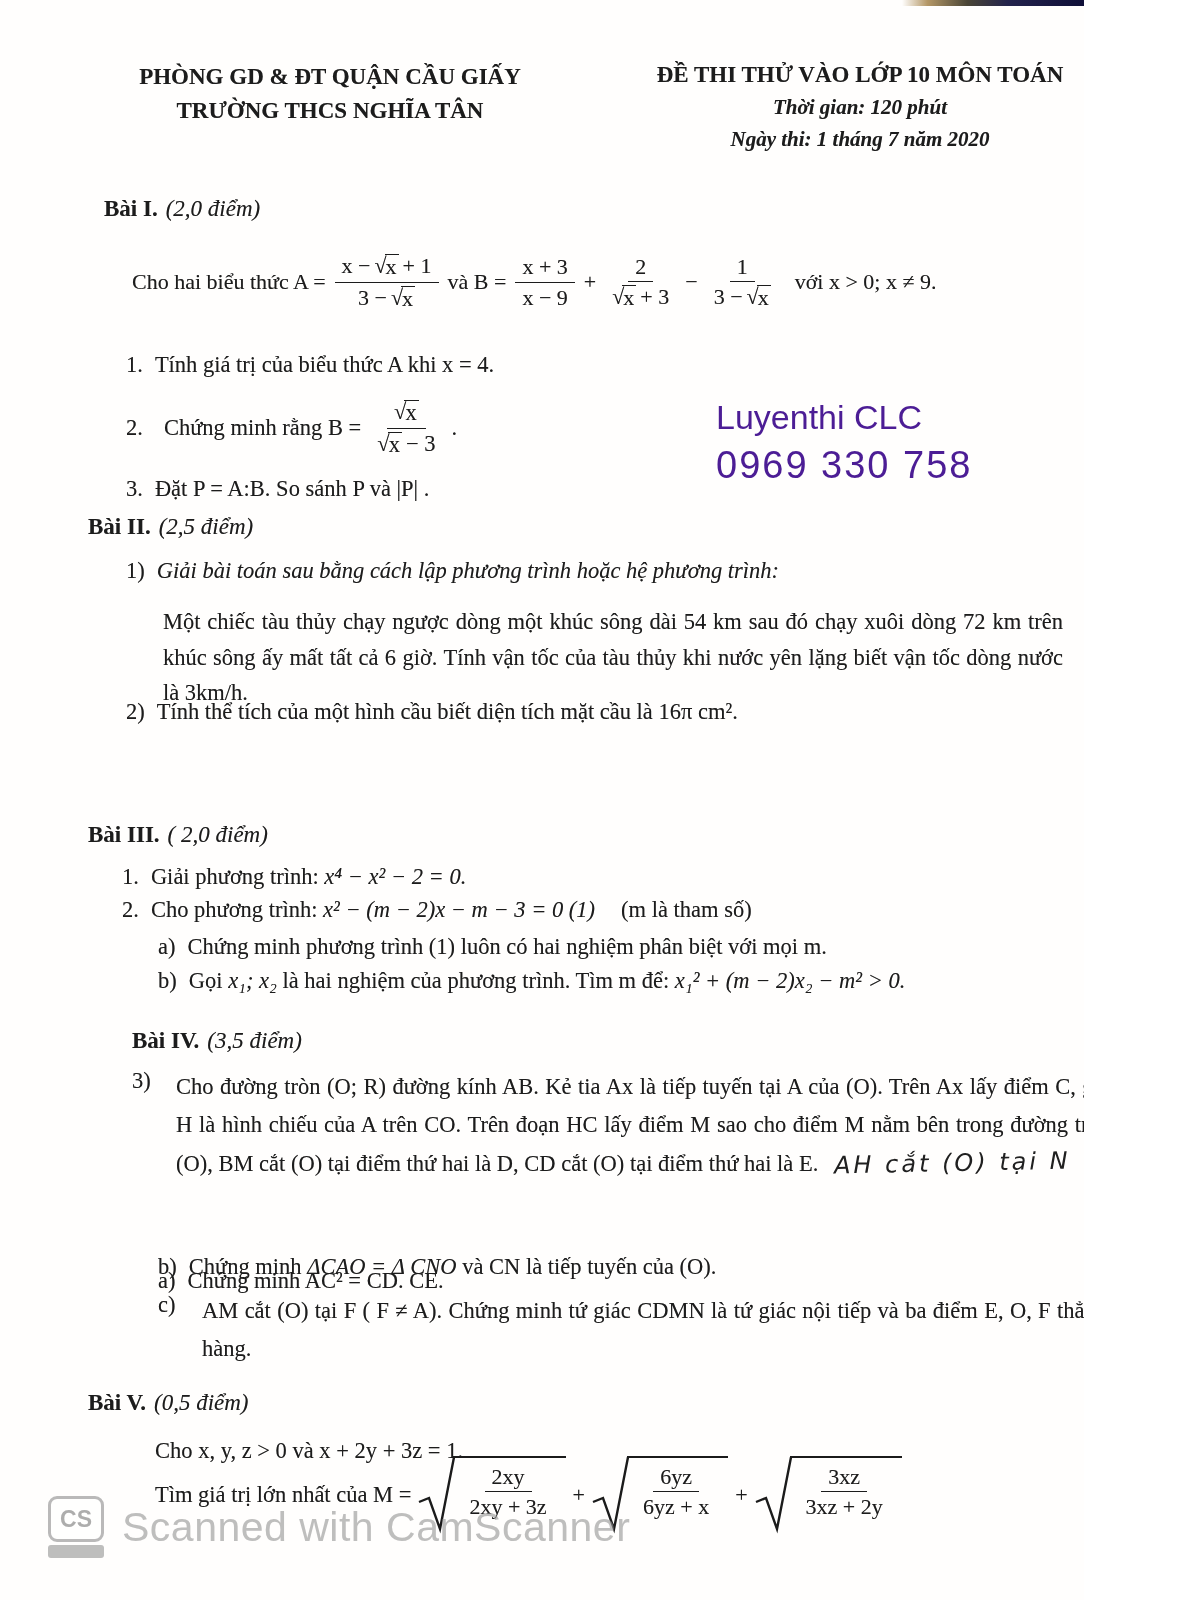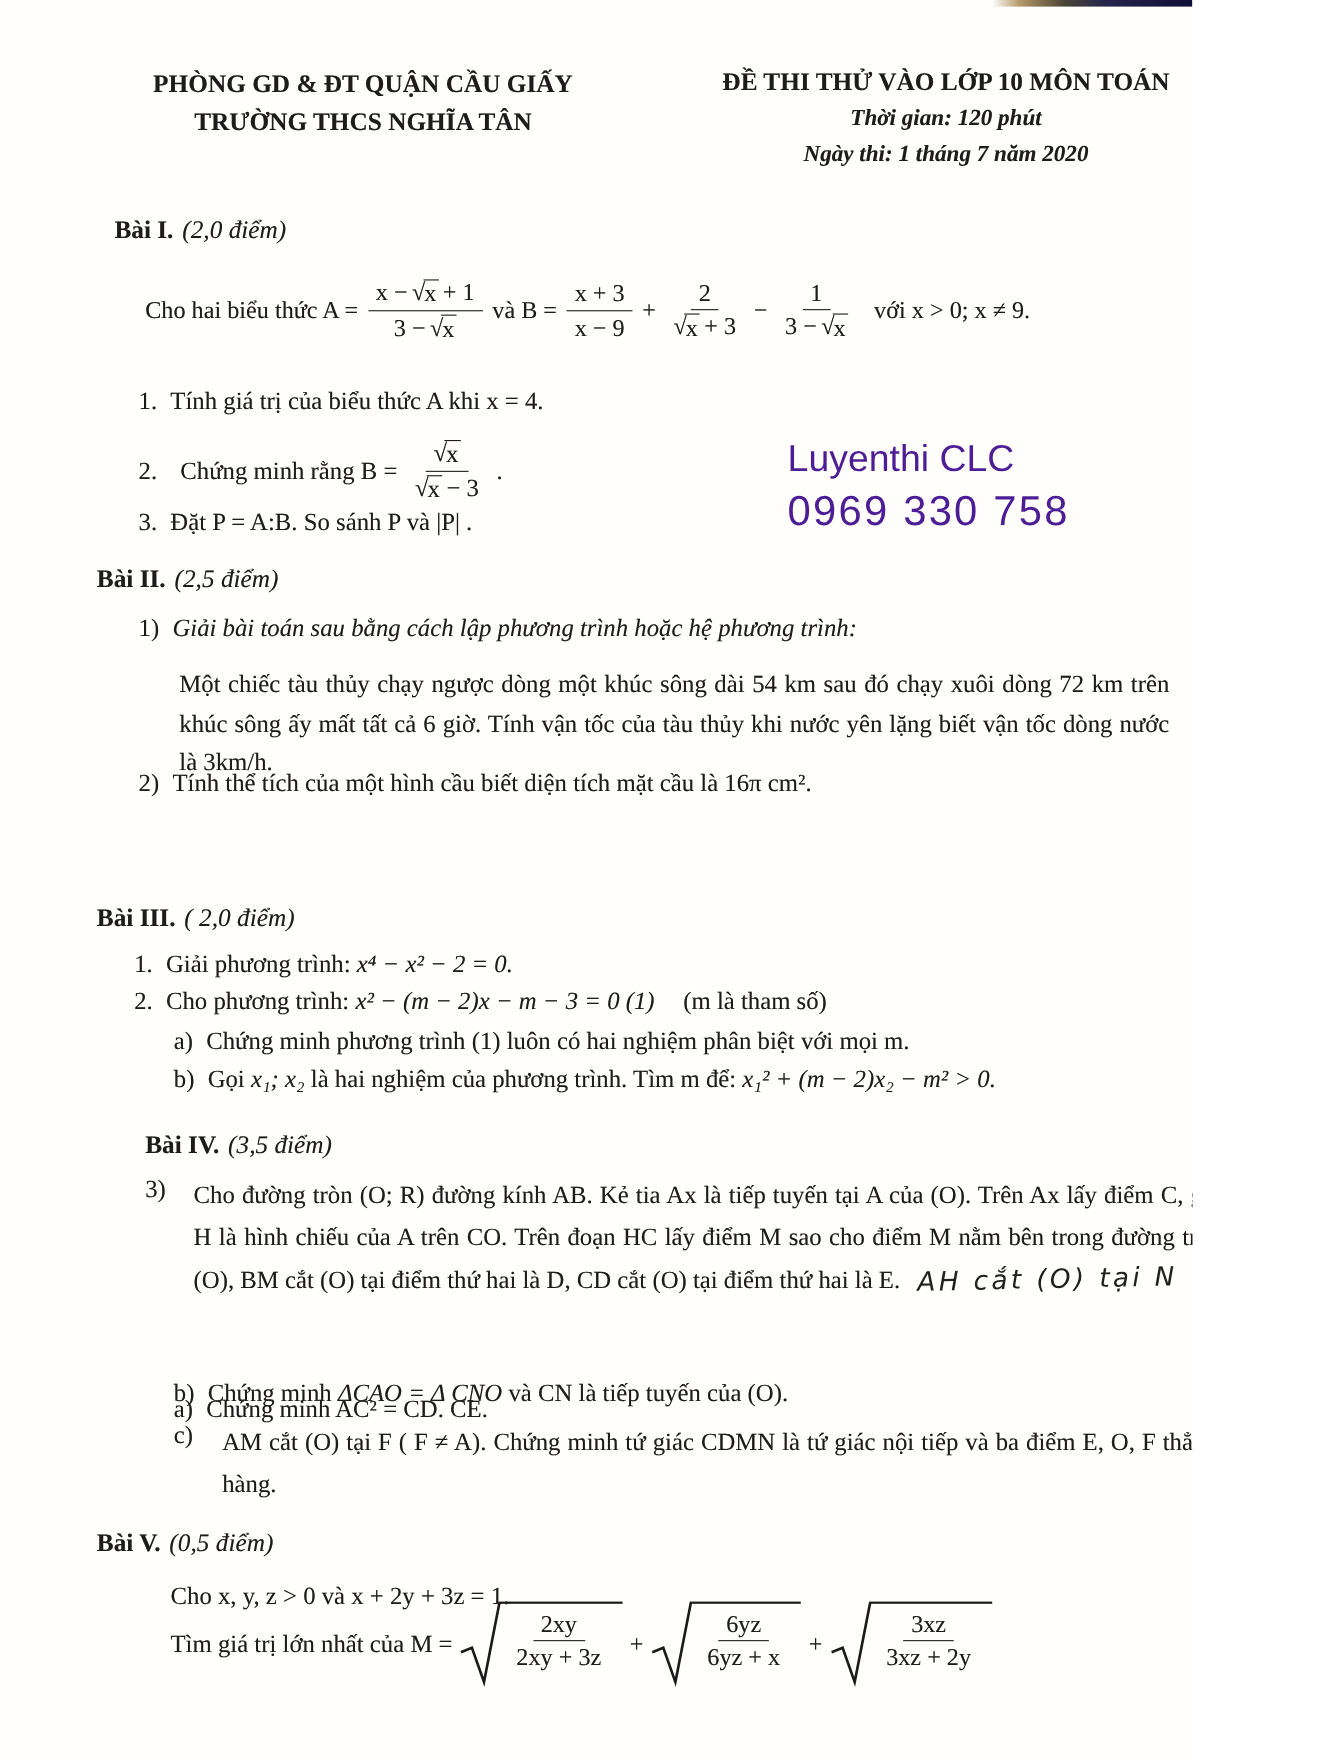--- a/index.html
+++ b/index.html
@@ -167,21 +167,21 @@
         <span class="sqrt">
             <span class="s">√</span>
             <span class="r">x</span>
           </span>
         <span>− 3</span>
       </span>
     </span>
     <span class="piece">.</span>
   </div>
 
-  <div class="abs txt" style="left:126px;top:462px;">
+  <div class="abs txt" style="left:126px;top:476px;">
     <span class="lbl">3.</span><span>Đặt P = A:B. So sánh P và |P| .</span>
   </div>
 
   <div class="abs watermark" style="color: #4c1d95;">
     <div class="l1">Luyenthi CLC</div>
     <div class="l2">0969 330 758</div>
   </div>
 
   <div class="abs sec-h" style="left:88px;top:514px;">
     <span class="b">Bài II.</span><span class="pts">(2,5 điểm)</span>
@@ -284,14 +284,21 @@
               <span>3xz</span>
             </span>
           <span class="den">
               <span>3xz + 2y</span>
             </span>
         </span>
       </span>
     </span>
   </div>
 
+  <div class="abs footer">
+    <div class="cs-logo">
+      <div class="cs-box">CS</div>
+      <div class="cs-base"></div>
+    </div>
+    <div class="cs-text">Scanned with CamScanner</div>
+  </div>
 
 </div>
 
 </body></html>

